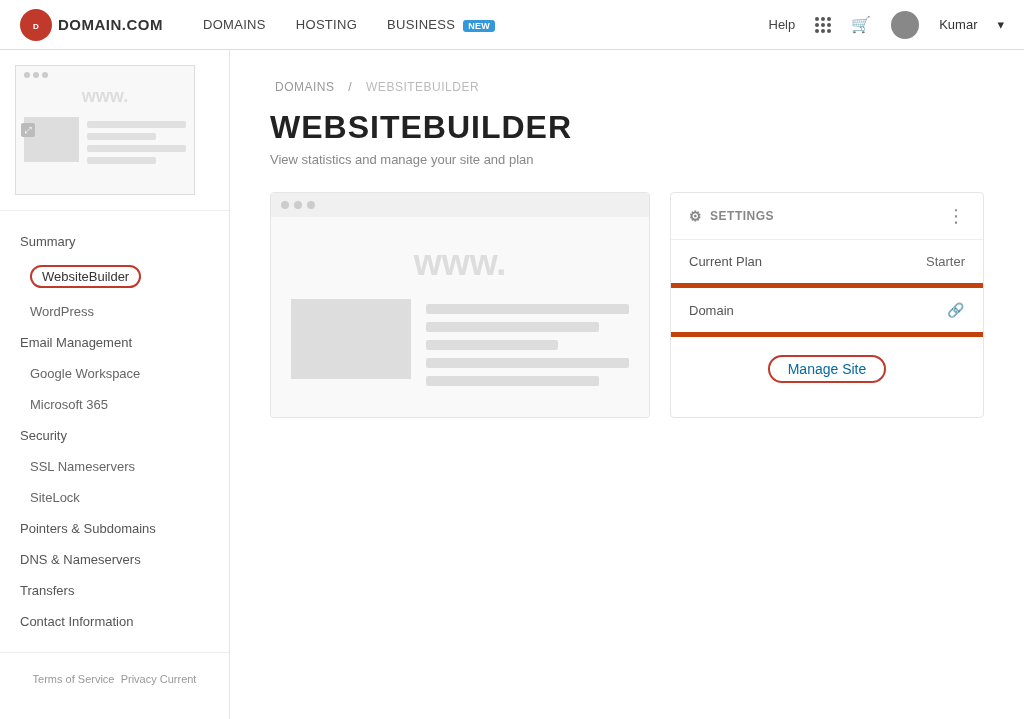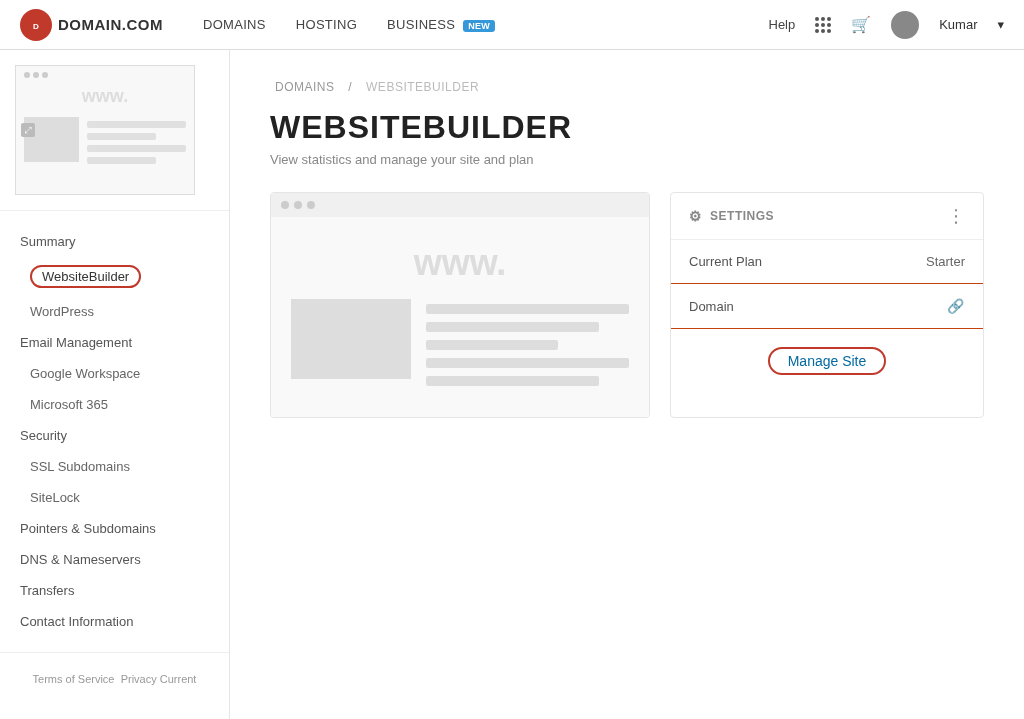--- a/index.html
+++ b/index.html
@@ -342,21 +342,21 @@
       cursor: pointer;
       font-size: 18px;
       line-height: 1;
     }
 
     .settings-row {
       display: flex;
       align-items: center;
       justify-content: space-between;
       padding: 14px 18px;
-      border-bottom: 1px solid #c2410c;
+      border-bottom: 5px solid #c2410c;
     }
     .settings-label {
       font-size: 13px;
       color: #555;
     }
     .settings-value {
       font-size: 13px;
       color: #666;
     }
     .settings-link-icon {
@@ -467,21 +467,21 @@
     <nav class="sidebar-nav">
       <div class="sidebar-item">Summary</div>
       <div class="sidebar-item sub">
         <span class="circled-item">WebsiteBuilder</span>
       </div>
       <div class="sidebar-item sub">WordPress</div>
       <div class="sidebar-item">Email Management</div>
       <div class="sidebar-item sub">Google Workspace</div>
       <div class="sidebar-item sub">Microsoft 365</div>
       <div class="sidebar-item">Security</div>
-      <div class="sidebar-item sub">SSL Subdomains</div>
+      <div class="sidebar-item sub">SSL Nameservers</div>
       <div class="sidebar-item sub">SiteLock</div>
       <div class="sidebar-item">Pointers &amp; Subdomains</div>
       <div class="sidebar-item">DNS &amp; Nameservers</div>
       <div class="sidebar-item">Transfers</div>
       <div class="sidebar-item">Contact Information</div>
     </nav>
 
     <div class="sidebar-footer">
       <div><a>Terms of Service</a>&nbsp;&nbsp;<a>Privacy Current</a></div>
 

